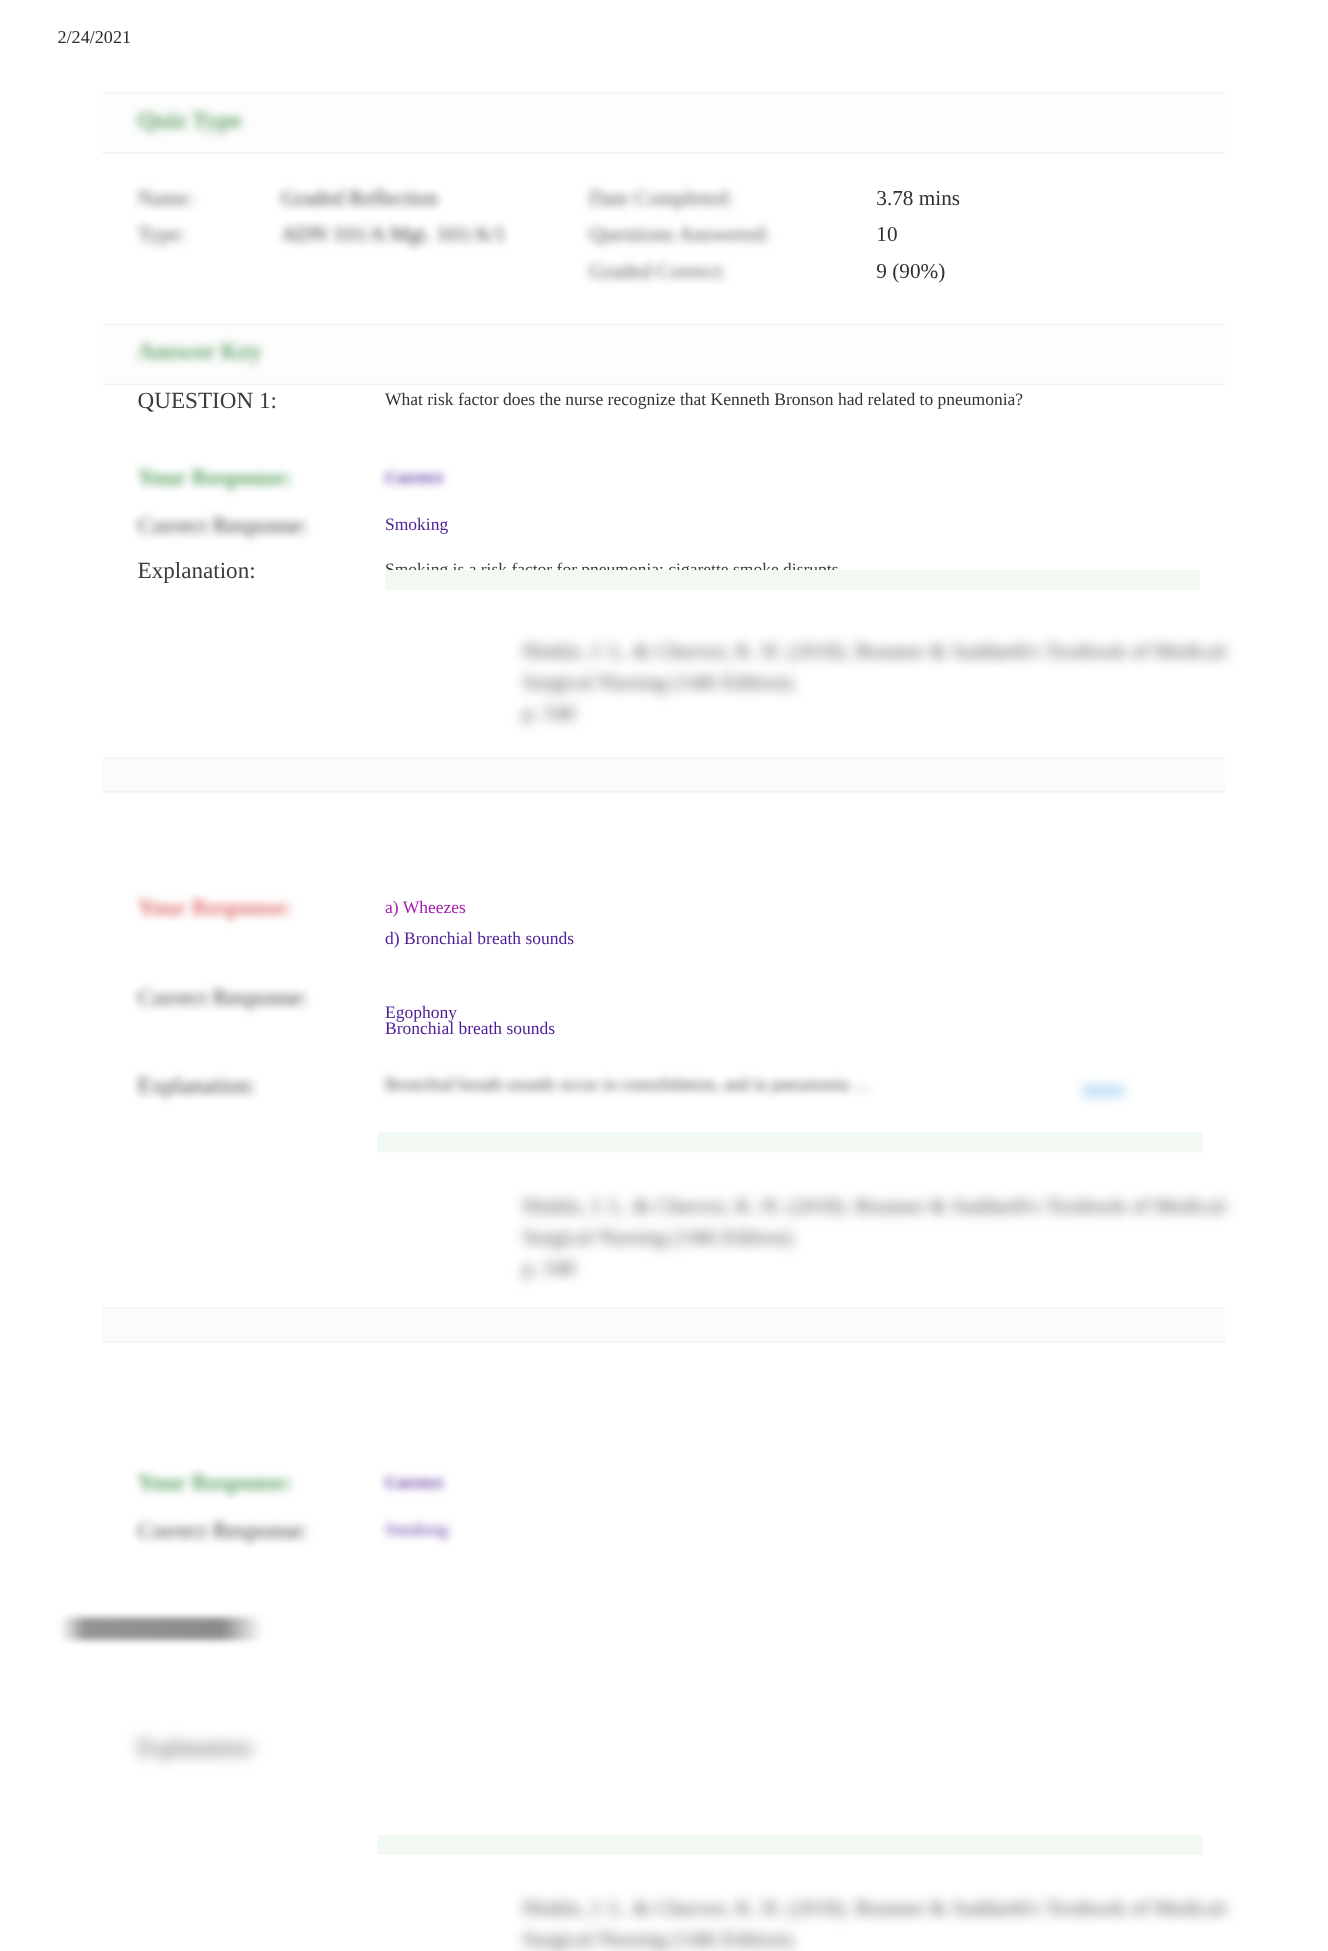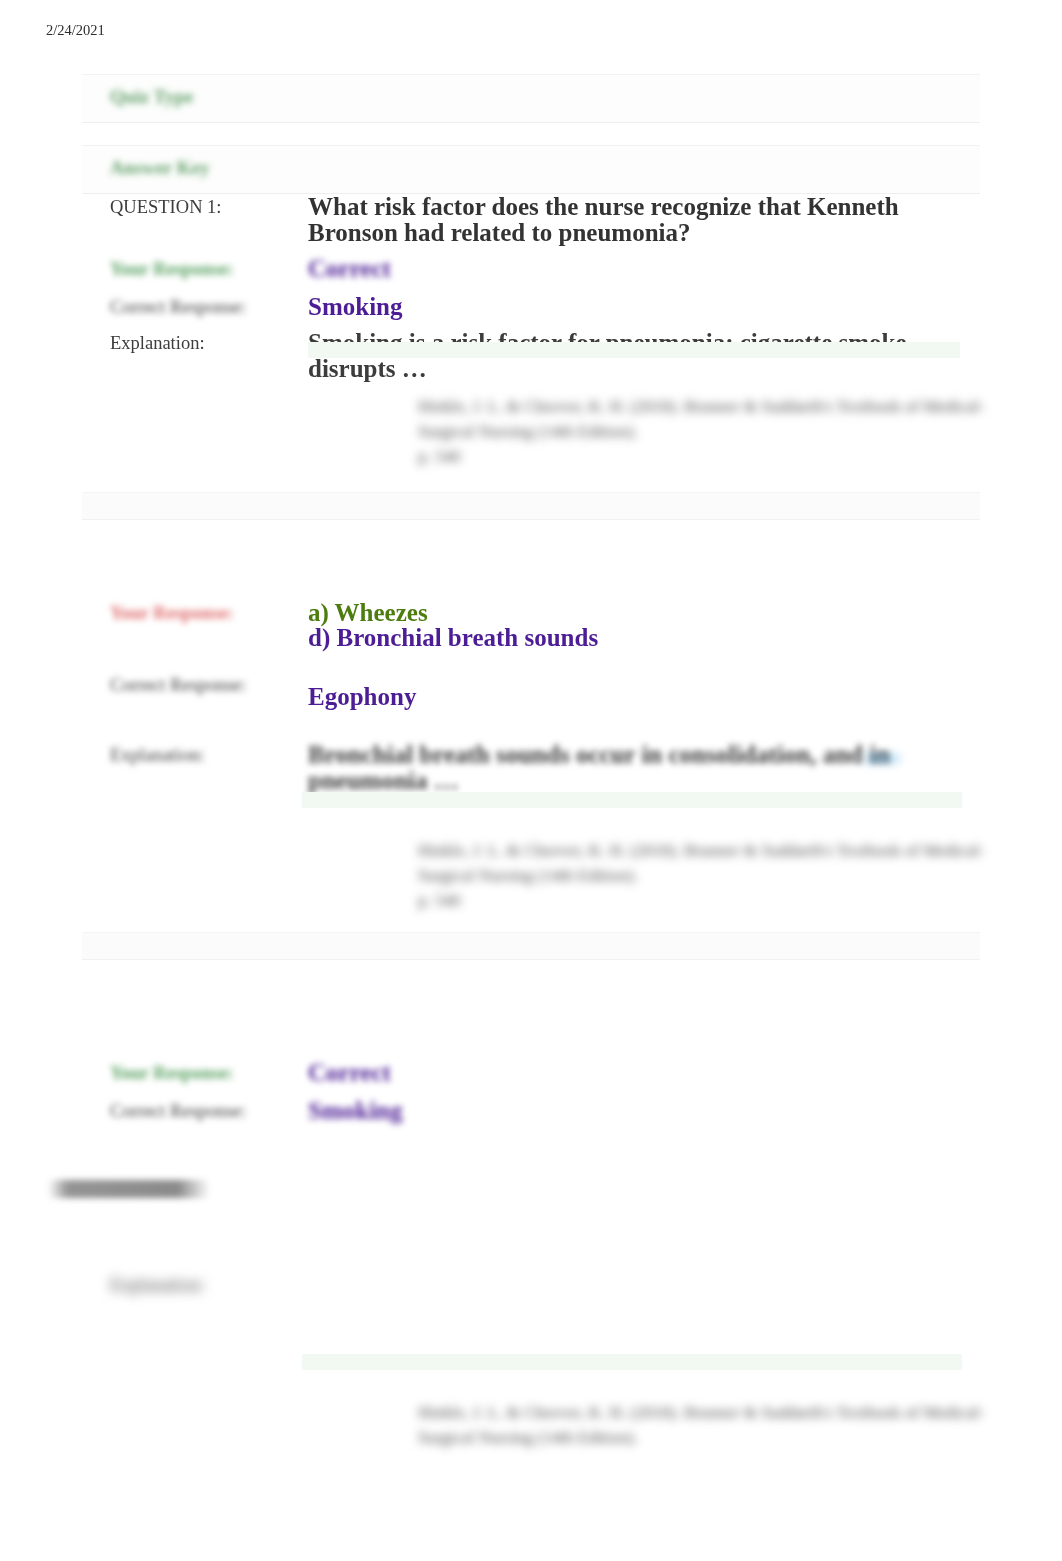--- a/index.html
+++ b/index.html
@@ -113,27 +113,26 @@
     color: #3c3c3c;
     white-space: nowrap;
   }
   .q-label.green { color: #57a05f; font-weight: bold; }
   .q-label.red   { color: #e06a6a; font-weight: bold; }
   .q-value {
     position: absolute;
     left: 226px;
     top: 0;
     width: 660px;
-    font-size: 25px;
+    font-size: 14px;
     line-height: 26px;
     color: #3c3c3c;
-    font-weight: bold;
   }
   .q-value.green  { color: #4c1d95; }
-  .q-value.red    { color: #4d7c0f; }
+  .q-value.red    { color: #a21caf; }
   .q-value.q-text { color: #333333; }
 
   .more-link {
     position: absolute;
     font-size: 16.5px;
     color: #2b9ae0;
     cursor: pointer;
     white-space: nowrap;
   }
 
@@ -178,20 +177,35 @@
 <div class="print-header">
   <div class="ph-date">2/24/2021</div>
 </div>
 
 <div class="sheet">
 
   <div class="section-band">
     <div class="band-title blur">Quiz Type</div>
   </div>
 
+  <div class="info-grid">
+
+    <div class="ig-cell ig-label blur" style="left:28px;  top:0px;">Name:</div>
+    <div class="ig-cell ig-value blur" style="left:143px; top:0px;">Graded Reflection</div>
+    <div class="ig-cell ig-label blur" style="left:389px; top:0px;">Date Completed:</div>
+    <div class="ig-cell ig-crisp" style="left:619px; top:0px;">3.78 mins</div>
+
+    <div class="ig-cell ig-label blur" style="left:28px;  top:29px;">Type:</div>
+    <div class="ig-cell ig-value blur" style="left:143px; top:29px;">ADN 101/A Mgt. 101/A/1</div>
+    <div class="ig-cell ig-label blur" style="left:389px; top:29px;">Questions Answered:</div>
+    <div class="ig-cell ig-crisp" style="left:619px; top:29px;">10</div>
+
+    <div class="ig-cell ig-label blur" style="left:389px; top:58px;">Graded Correct:</div>
+    <div class="ig-cell ig-crisp" style="left:619px; top:58px;">9 (90%)</div>
+  </div>
 
   <div class="section-band" style="margin-top:22px;">
     <div class="band-title blur">Answer Key</div>
   </div>
 
   <div class="q-block" style="height:390px;">
 
     <div class="q-row" style="height:52px;">
       <div class="q-label">QUESTION 1:</div>
       <div class="q-value q-text">What risk factor does the nurse recognize that Kenneth Bronson had related to pneumonia?</div>
@@ -227,20 +241,21 @@
 
     <div class="q-row" style="margin-top:16px; height:62px;">
       <div class="q-label red blur">Your Response:</div>
       <div class="q-value red" style="top:0px;">a) Wheezes</div>
       <div class="q-value green" style="top:25px;">d) Bronchial breath sounds</div>
     </div>
 
     <div class="q-row" style="margin-top:10px; height:62px;">
       <div class="q-label blur">Correct Response:</div>
       <div class="q-value green" style="top:12px;">Egophony</div>
+      <div class="q-value green" style="top:25px;">Bronchial breath sounds</div>
     </div>
 
     <div class="q-row" style="margin-top:8px; height:30px;">
       <div class="q-label blur">Explanation:</div>
       <div class="q-value blur">Bronchial breath sounds occur in consolidation, and in pneumonia …</div>
       <div class="more-link blur-l" style="left:784px; top:6px;">more</div>
     </div>
 
     <div class="hl-strip" style="left:220px; top:192px; width:660px;"></div>
 

